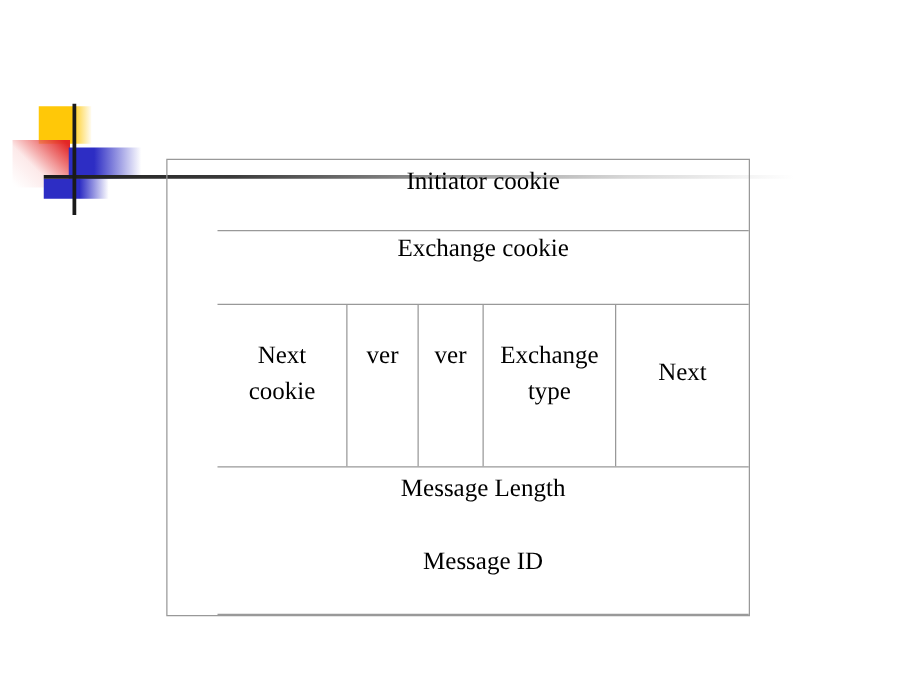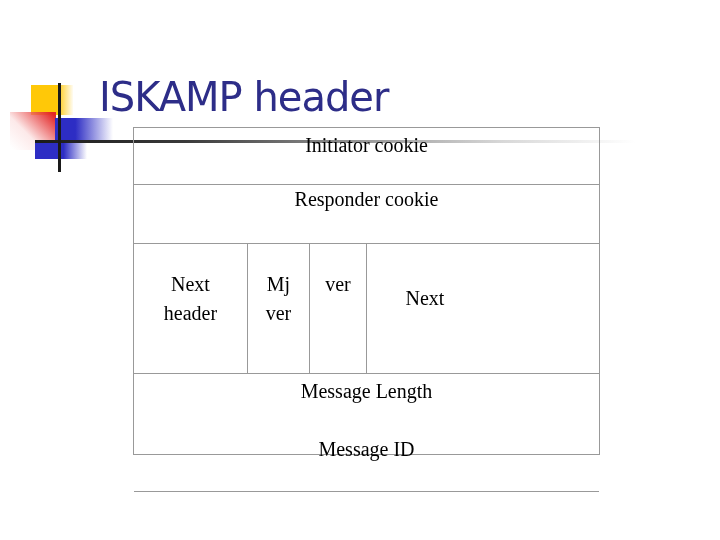--- a/index.html
+++ b/index.html
@@ -25,23 +25,23 @@
   
   .title{
     position:absolute;left:99px;top:74px;margin:0;
     font-family:"DejaVu Sans","Liberation Sans",sans-serif;
     font-size:40px;font-weight:400;letter-spacing:-1px;color:#2d2d88;
     white-space:nowrap;
   }
 
   
   .htable{
-    position:absolute;left:133px;top:127px;width:467px;height:328px;
+    position:absolute;left:133px;top:127px;width:467px;height:366px;
     box-sizing:border-box;border:1px solid #999999;
-    z-index:1;font-size:20px;color:#000;background:transparent;
+    z-index:1;font-size:20px;color:#000;background:transparent;padding-left:40px;
   }
   .row{box-sizing:border-box;border-bottom:1px solid #999999;text-align:center;}
   .r1{height:57px;padding-top:6px;}
   .r2{height:59px;padding-top:3px;}
   .r3{height:130px;display:flex;text-align:center;}
   .r4{height:59px;padding-top:5px;}
   .r5{height:59px;padding-top:6px;border-bottom:none;}
   .cell{box-sizing:border-box;border-right:1px solid #999999;padding-top:26px;line-height:29px;}
   .cell.c5{border-right:none;padding-top:40px;}
   .c1{width:114px;}.c2{width:62px;}.c3{width:57px;}.c4{width:116px;}.c5{width:116px;}
@@ -54,43 +54,45 @@
 
   <div class="deco">
     <div class="deco-yellow"></div>
     <div class="deco-red"></div>
     <div class="deco-blue-a"></div>
     <div class="deco-blue-b"></div>
     <div class="deco-hline"></div>
     <div class="deco-vline"></div>
   </div>
 
-  <h1 class="title">ISKAMP header</h1>
 
   <div class="htable">
 
     <div class="row r1">
       <span>Initiator cookie</span>
     </div>
 
     <div class="row r2">
-      <span>Responder cookie</span>
+      <span>Exchange cookie</span>
     </div>
 
     <div class="row r3">
       <div class="cell c1">
         <span>Next</span>
-        <span>header</span>
+        <span>cookie</span>
       </div>
       <div class="cell c2">
-        <span>Mj</span>
         <span>ver</span>
       </div>
       <div class="cell c3">
         <span>ver</span>
+      </div>
+      <div class="cell c4">
+        <span>Exchange</span>
+        <span>type</span>
       </div>
       <div class="cell c5">
         <span>Next</span>
         <span></span>
       </div>
     </div>
 
     <div class="row r5">
       <span>Message Length</span>
     </div>

